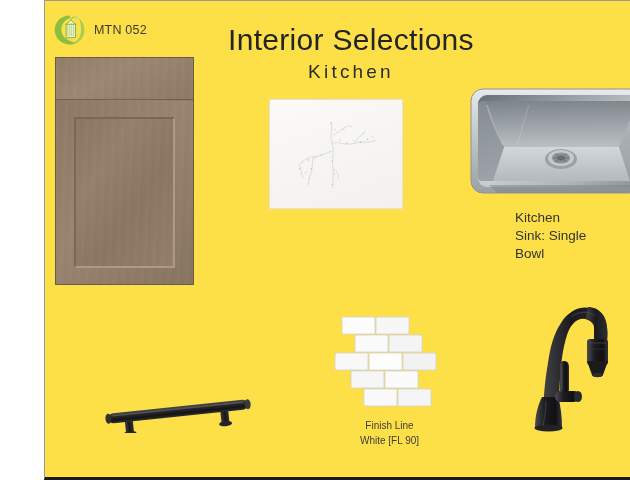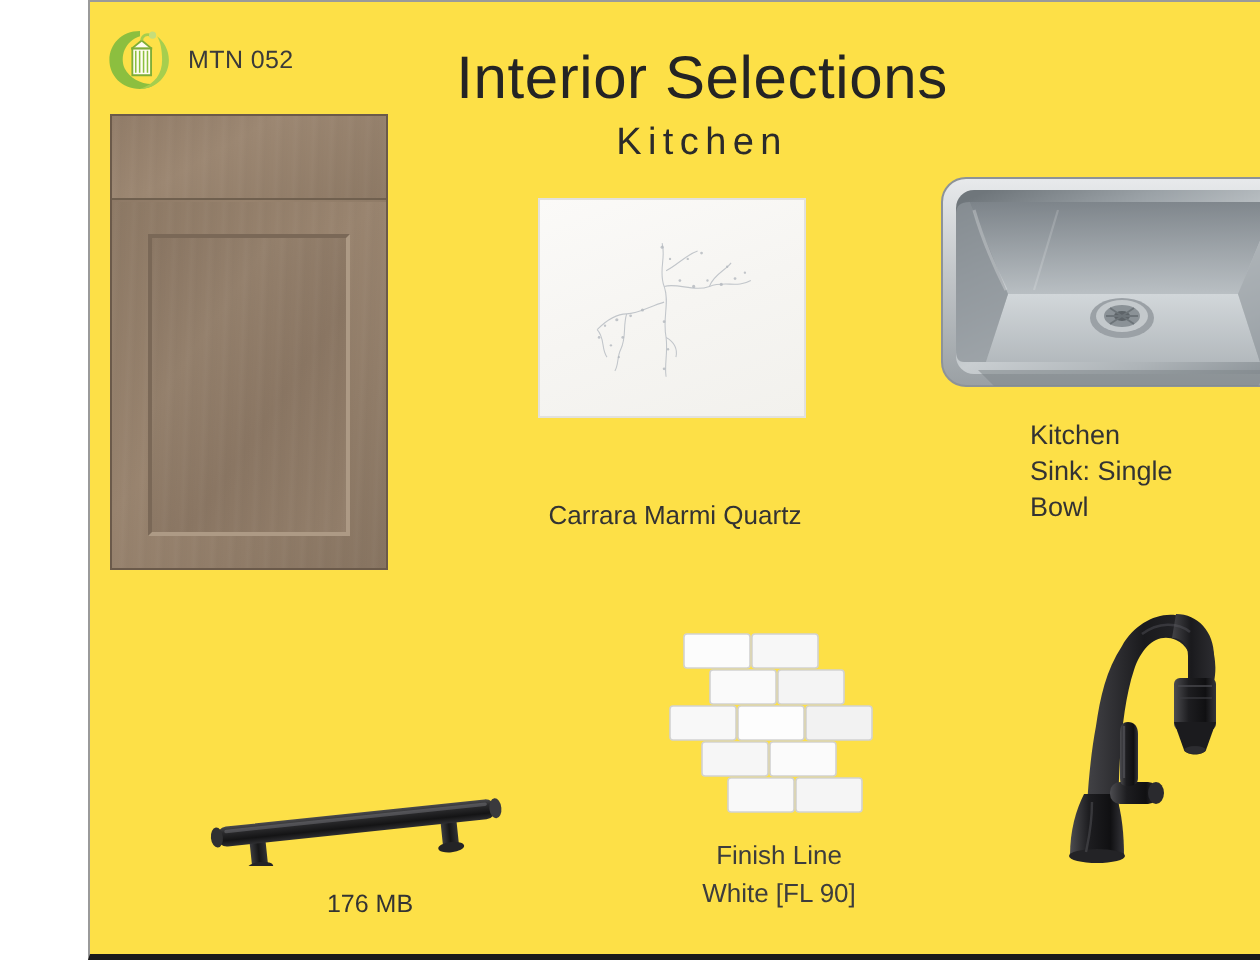--- a/index.html
+++ b/index.html
@@ -154,21 +154,21 @@
   }
 
   
   #tile-sample {
     position: absolute;
     left: 286px; top: 312px;
     width: 115px; height: 98px;
   }
   #tile-caption {
     left: 292px; top: 418px; width: 105px;
-    font-size: 13px;
+    font-size: 10px;
     line-height: 1.45;
     color: #3d3d3d;
   }
 
   
   #faucet-sample {
     position: absolute;
     left: 470px; top: 282px;
     width: 130px; height: 155px;
   }
@@ -245,21 +245,20 @@
           <circle cx="40" cy="80" r="0.6"></circle>
         <circle cx="63" cy="62" r="0.7"></circle>
           <circle cx="65" cy="76" r="0.6"></circle>
         <circle cx="63" cy="86" r="0.7"></circle>
           <circle cx="75" cy="30" r="0.6"></circle>
         <circle cx="82" cy="27" r="0.7"></circle>
           <circle cx="95" cy="34" r="0.6"></circle>
       </g>
     </svg>
   </div>
-  <div id="quartz-caption" class="caption cap-center">Carrara Marmi Quartz</div>
 
   <svg id="sink-sample" viewBox="0 0 185 116">
     <defs>
       <linearGradient id="sinkRim" x1="0" y1="0" x2="0" y2="1">
         <stop offset="0%" stop-color="#e8eaec"></stop>
         <stop offset="45%" stop-color="#c3c7ca"></stop>
         <stop offset="100%" stop-color="#9aa0a4"></stop>
       </linearGradient>
       <linearGradient id="sinkBasin" x1="0.1" y1="0" x2="0.9" y2="1">
         <stop offset="0%" stop-color="#6f767b"></stop>
@@ -314,21 +313,20 @@
       <rect x="28" y="40" width="8" height="16" rx="3" fill="url(#postMetal)"></rect>
       <ellipse cx="32" cy="55" rx="6.5" ry="2.6" fill="#242426"></ellipse>
       <rect x="124" y="40" width="8" height="16" rx="3" fill="url(#postMetal)"></rect>
       <ellipse cx="128" cy="55" rx="6.5" ry="2.6" fill="#242426"></ellipse>
       <rect x="12" y="33" width="140" height="10" rx="5" fill="url(#barMetal)"></rect>
       <ellipse cx="12" cy="38" rx="3" ry="5" fill="#303032"></ellipse>
       <ellipse cx="152" cy="38" rx="3" ry="5" fill="#3a3a3d"></ellipse>
       <rect x="16" y="34.6" width="132" height="1.7" rx="0.9" fill="#6e6e72" opacity="0.55"></rect>
     </g>
   </svg>
-  <div id="pull-caption" class="caption cap-center">176 MB</div>
 
   <svg id="tile-sample" viewBox="0 0 115 98">
     <g stroke="#d2d2d2" stroke-width="0.8">
       <rect x="11" y="4" width="33" height="17" rx="1.5" fill="#fcfcfc"></rect>
       <rect x="45" y="4" width="33" height="17" rx="1.5" fill="#f7f7f7"></rect>
       <rect x="24" y="22" width="33" height="17" rx="1.5" fill="#fafafa"></rect>
       <rect x="58" y="22" width="33" height="17" rx="1.5" fill="#f4f4f4"></rect>
       <rect x="4" y="40" width="33" height="17" rx="1.5" fill="#f8f8f8"></rect>
       <rect x="38" y="40" width="33" height="17" rx="1.5" fill="#fdfdfd"></rect>
       <rect x="72" y="40" width="33" height="17" rx="1.5" fill="#f2f2f2"></rect>

